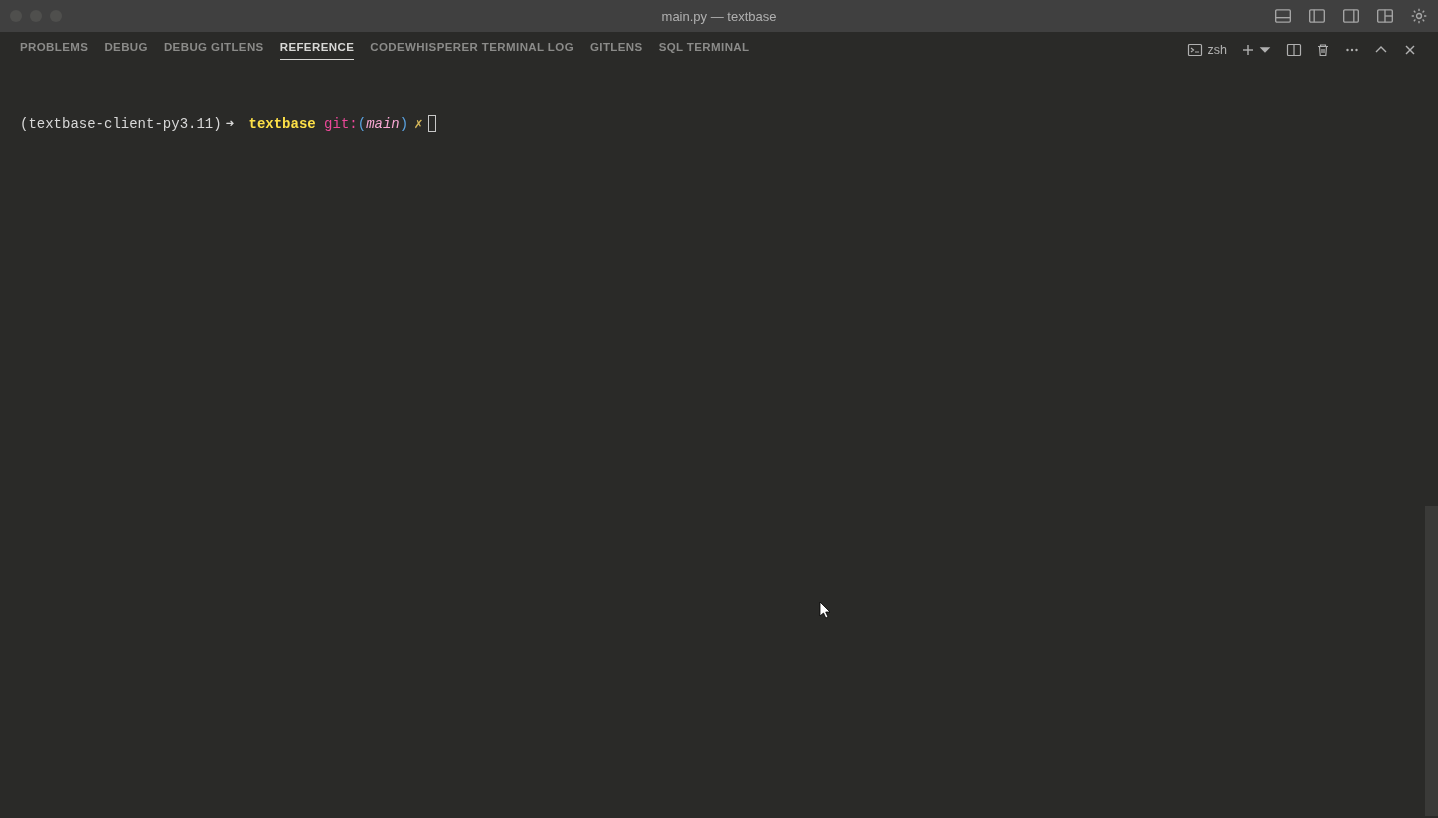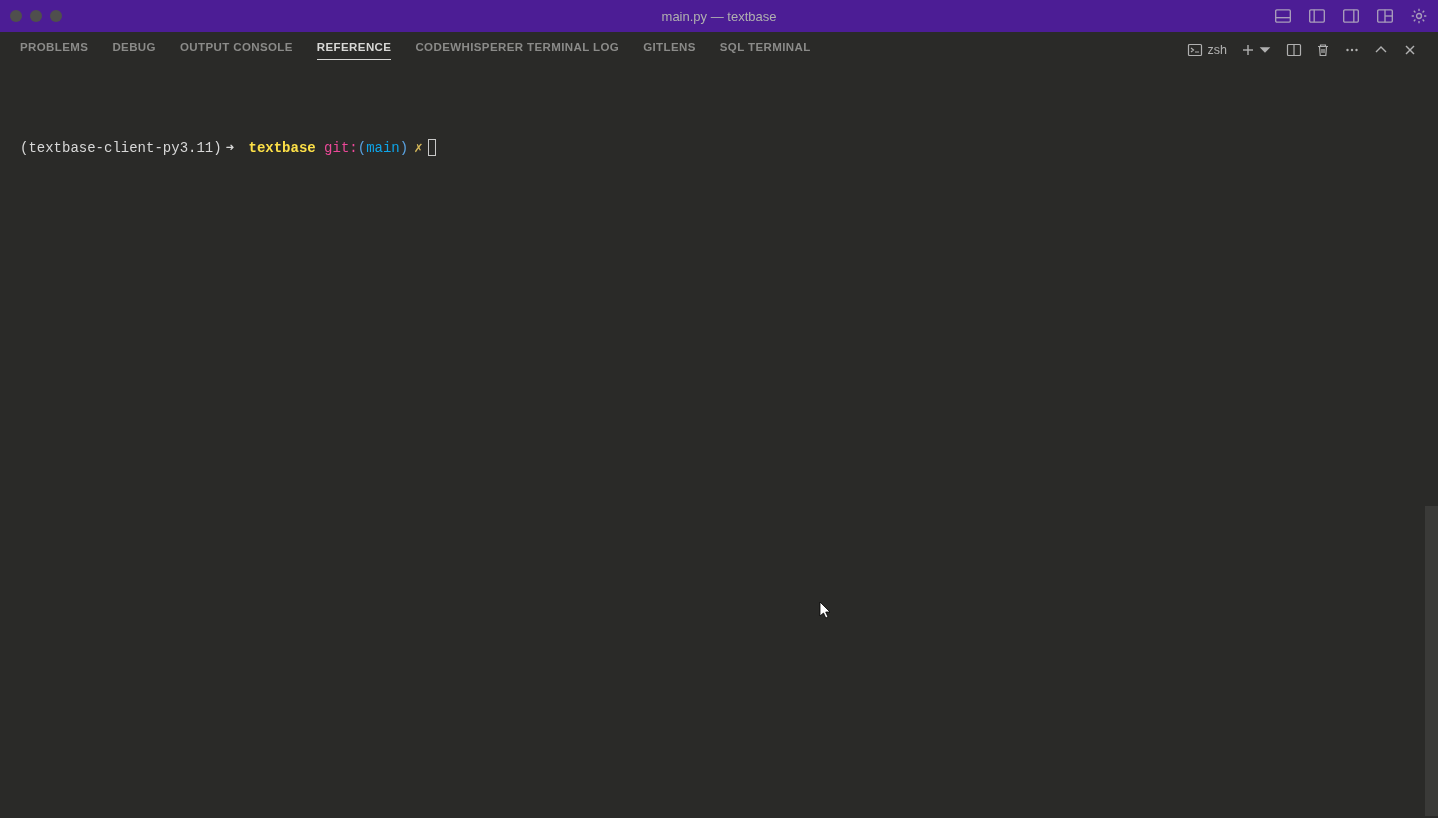--- a/index.html
+++ b/index.html
@@ -12,21 +12,21 @@
       overflow: hidden;
       user-select: none;
       position: relative;
     }
     .title-bar {
       height: 32px;
       display: flex;
       align-items: center;
       justify-content: center;
       position: relative;
-      background: #4c1d95;
+      background: #404040;
     }
     .traffic-lights {
       position: absolute;
       left: 10px;
       top: 50%;
       transform: translateY(-50%);
       display: flex;
       gap: 8px;
     }
     .traffic-light {
@@ -61,21 +61,21 @@
     .panel-header {
       height: 36px;
       display: flex;
       align-items: center;
       padding: 0 20px;
       gap: 0;
       position: relative;
     }
     .panel-tabs {
       display: flex;
-      gap: 24px;
+      gap: 16px;
       align-items: center;
     }
     .panel-tab {
       font-size: 11.5px;
       font-weight: 600;
       letter-spacing: 0.4px;
       color: #8b8b89;
       cursor: pointer;
       padding-bottom: 6px;
       border-bottom: 1px solid transparent;
@@ -118,28 +118,27 @@
       font-size: 14px;
       line-height: 1.5;
       white-space: pre;
       position: relative;
       height: calc(100% - 68px);
     }
     .prompt-line {
       display: flex;
       align-items: center;
       gap: 0;
-      margin-top: 24px;
     }
     .venv { color: #d8d8d8; }
     .arrow-prompt { color: #d8d8d8; margin: 0 6px 0 4px; }
     .dir { color: #fde047; font-weight: bold; }
     .git-label { color: #ec4899; }
     .paren { color: #5aa2e0; }
-    .branch { color: #0ea5e9; }
+    .branch { color: #f9a8d4; font-style: italic; }
     .dirty { color: #d6b85a; margin-left: 6px; }
     .cursor-block {
       display: inline-block;
       width: 8px;
       height: 17px;
       border: 1px solid #c8c8c8;
       margin-left: 5px;
       vertical-align: middle;
       position: relative;
       top: -1px;
@@ -203,21 +202,21 @@
           <path d="M8 1.5v2M8 12.5v2M14.5 8h-2M3.5 8h-2M12.6 3.4l-1.4 1.4M4.8 11.2l-1.4 1.4M12.6 12.6l-1.4-1.4M4.8 4.8L3.4 3.4"></path>
         </svg>
     </div>
   </div>
 </div>
 
 <div class="panel-header">
   <div class="panel-tabs">
     <div class="panel-tab">PROBLEMS</div>
     <div class="panel-tab">DEBUG</div>
-    <div class="panel-tab">OUTPUT CONSOLE</div>
+    <div class="panel-tab">DEBUG GITLENS</div>
     <div class="panel-tab active">REFERENCE</div>
     <div class="panel-tab">CODEWHISPERER TERMINAL LOG</div>
     <div class="panel-tab">GITLENS</div>
     <div class="panel-tab">SQL TERMINAL</div>
   </div>
   <div class="panel-actions">
     <div class="action-item">
       <svg viewBox="0 0 16 16" fill="none" stroke="#c8c8c8" stroke-width="1.2">
           <rect x="1.5" y="2.5" width="13" height="11" rx="1"></rect>
           <path d="M4 6l2.5 2L4 10M8 10h4"></path>

